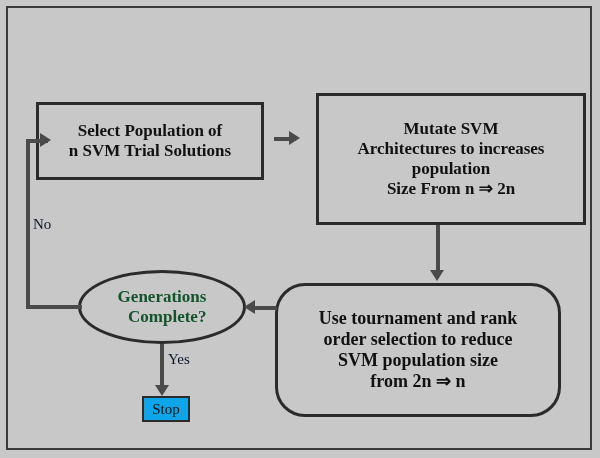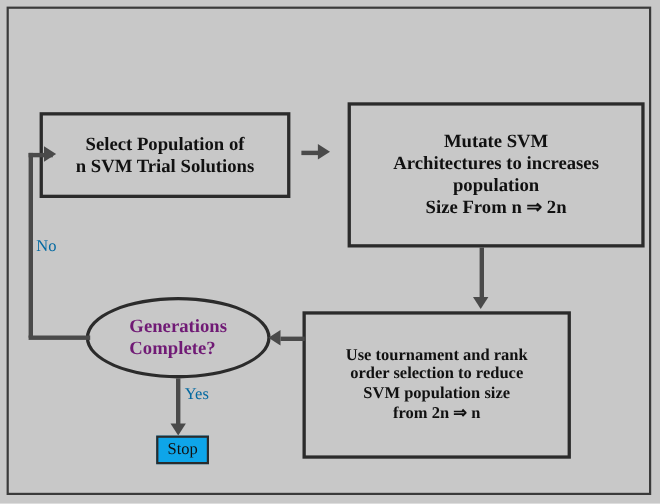--- a/index.html
+++ b/index.html
@@ -74,44 +74,45 @@
     left: 300px;
     top: 93px;
     width: 270px;
     height: 132px;
     font-size: 17px;
     margin-left: 16px;
   }
   #node-reduce {
     left: 275px;
     top: 283px;
-    width: 244px;
+    width: 286px;
     height: 134px;
-    font-size: 15px;
+    font-size: 18px;
+    border-radius: 30px;
   }
 
   
   #node-decision {
     position: absolute;
     left: 78px;
     top: 270px;
     width: 168px;
     height: 74px;
     border: 3px solid #2b2b2b;
     border-radius: 50%;
     background: #c8c8c8;
     box-sizing: border-box;
     display: flex;
     align-items: center;
     justify-content: center;
-    text-align: left;
+    text-align: right;
     font-family: "Liberation Serif", serif;
     font-weight: bold;
     font-size: 17px;
-    color: #701a75;
+    color: #14532d;
     line-height: 1.18;
   }
 
   #node-stop {
     position: absolute;
     left: 142px;
     top: 396px;
     width: 48px;
     height: 26px;
     background: #0ea5e9;
@@ -152,21 +153,21 @@
   .arrow-down {
     border-left: 7px solid transparent;
     border-right: 7px solid transparent;
     border-top: 11px solid #4a4a4a;
   }
 
   .edge-label {
     position: absolute;
     font-family: "Liberation Serif", serif;
     font-size: 15px;
-    color: #0369a1;
+    color: #0f172a;
   }
   #label-no { left: 33px; top: 216px; }
   #label-yes { left: 168px; top: 351px; }
 
   .nowrap { white-space: nowrap; }
 </style>
 </head>
 <body>
 
 <div id="canvas">

